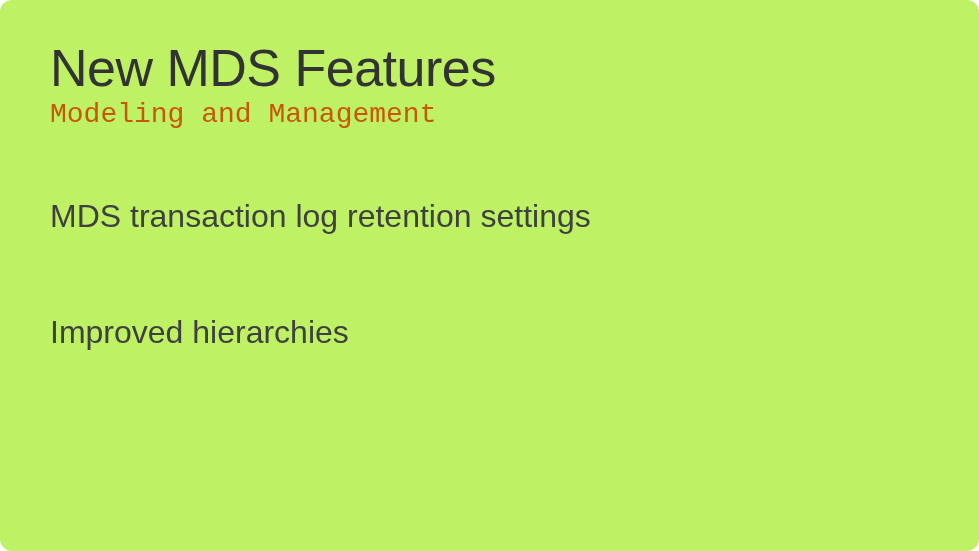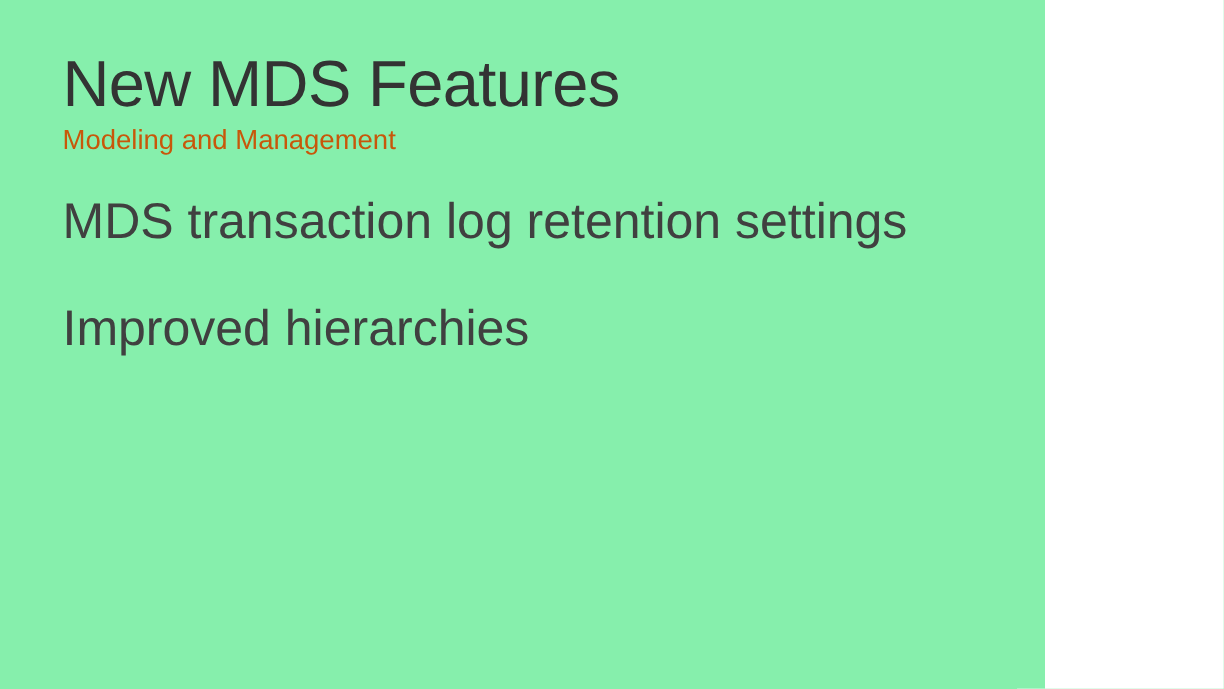--- a/index.html
+++ b/index.html
@@ -10,51 +10,54 @@
 
     body {
       width: 979px;
       height: 551px;
       background: #ffffff;
       font-family: 'Segoe UI', Arial, sans-serif;
       overflow: hidden;
     }
 
     .slide {
-      width: 836px;
+      width: 979px;
       height: 551px;
-      background: #86efac;
+      background: #bef264;
       padding: 40px 50px 40px 50px;
       display: flex;
       flex-direction: column;
       justify-content: flex-start;
+      border-radius: 12px;
     }
 
     .header-title {
       font-size: 52px;
       font-weight: 300;
       color: #333333;
       line-height: 1.1;
       letter-spacing: -0.5px;
       margin-bottom: 2px;
     }
 
     .header-subtitle {
-      font-size: 22px;
+      font-size: 28px;
       font-weight: 400;
       color: #c8570a;
       margin-bottom: 28px;
+      font-family: Liberation Mono, monospace;
     }
 
     .section-title {
-      font-size: 40px;
+      font-size: 32px;
       font-weight: 300;
       color: #404040;
       margin-bottom: 10px;
       line-height: 1.2;
+      margin-top: 39px;
     }
 
     .bullet-list {
       list-style: none;
       margin-bottom: 20px;
       padding-left: 0;
     }
 
     .bullet-list li {
       font-size: 16px;

